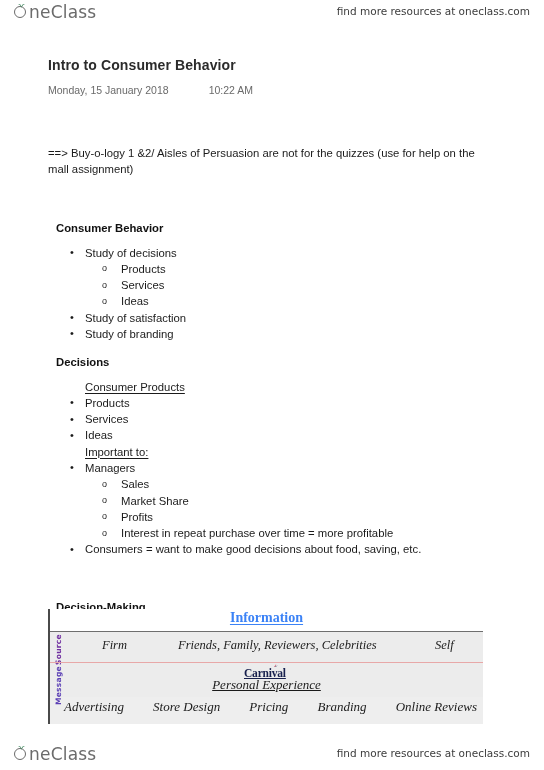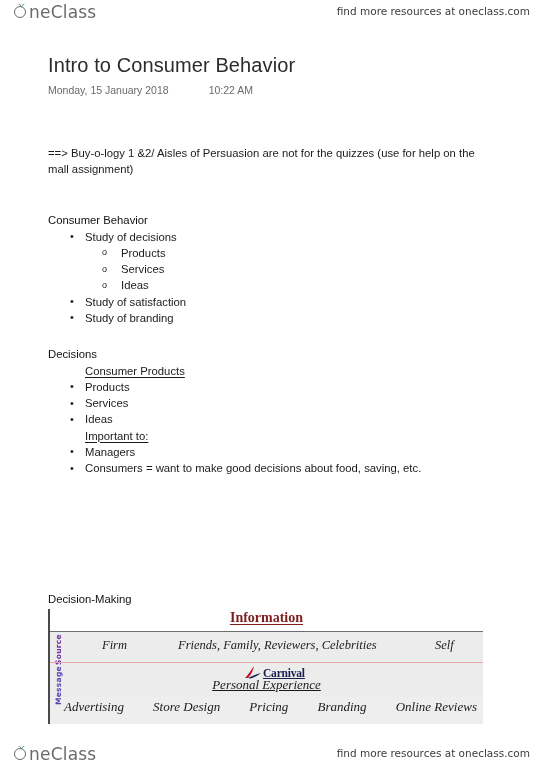--- a/index.html
+++ b/index.html
@@ -40,31 +40,31 @@
     position:absolute;right:14px;top:5px;
     font-size:10.5px;color:#3c3c3c;
     font-family:"DejaVu Sans", sans-serif;
   }
   .brandbar.bottom .logo{top:8px;}
   .brandbar.bottom .find{top:11px;}
 
   
   .note{position:absolute;left:48px;top:52px;width:448px;}
   .title{
-    font-size:20px;font-weight:400;color:#2b2b2b;
+    font-size:14px;font-weight:700;color:#2b2b2b;
     letter-spacing:.1px;margin:0 0 6px 0;line-height:26px;
   }
   .meta{font-size:10.5px;color:#6a6a6a;margin:0;}
   .meta .time{margin-left:40px;}
 
   .para{font-size:11.3px;line-height:15.5px;color:#1b1b1b;margin:0;}
   .block-intro{position:absolute;left:0;top:94px;width:448px;}
 
   h3.sect{
-    font-size:11.3px;font-weight:normal;margin:0;color:#111;
+    font-size:11.3px;font-weight:bold;margin:8px;color:#111;
     line-height:15.5px;
   }
   ul.lvl1{list-style:none;margin:0;padding:0;}
   ul.lvl1>li{
     position:relative;padding-left:37px;font-size:11.3px;
     line-height:16.3px;color:#1b1b1b;
   }
   ul.lvl1>li.bul::before{
     content:"\2022";position:absolute;left:22px;top:-0.5px;font-size:11px;
   }
@@ -92,21 +92,21 @@
     box-sizing:border-box;
     overflow:hidden;
   }
   .diag-head{
     position:relative;height:22px;background:#ffffff;
     border-bottom:1.5px solid #6e6e6e;
   }
   .diag-head .info{
     position:absolute;left:0;right:0;top:1px;text-align:center;
     font-family:"Liberation Serif", serif;
-    font-weight:bold;font-size:14px;color:#7f1d1d;
+    font-weight:bold;font-size:14px;color:#3b82f6;
     text-decoration:underline;text-underline-offset:2px;
   }
   .diag-body{position:relative;height:65px;background:#ececec;}
   .vlabel{
     position:absolute;left:4px;
     writing-mode:vertical-rl;transform:rotate(180deg);
     font-size:7.5px;font-weight:bold;letter-spacing:.3px;
     font-family:"DejaVu Sans", sans-serif;
   }
   .vlabel.source{top:2px;color:#7030a0;}
@@ -120,21 +120,21 @@
     font-family:"Liberation Serif", serif;
     font-style:italic;font-size:12.5px;color:#1a1a1a;
   }
   .row-source .firm{left:52px;}
   .row-source .friends{left:128px;}
   .row-source .self{left:385px;}
 
   .row-message{position:relative;height:60px;}
   .carnival{
     position:absolute;left:194px;top:1px;
-    display:flex;align-items:flex-end;height:15px;
+    display:flex;align-items:flex-end;height:15px;flex-direction:column;
   }
   .carnival .mark{width:18px;height:13px;margin-right:1px;}
   .carnival .word{
     font-family:"Liberation Serif", serif;
     font-weight:bold;font-size:11.5px;color:#17204d;
     letter-spacing:-.2px;line-height:12px;
     text-decoration:underline;text-underline-offset:1px;
   }
   .pexp{
     position:absolute;left:0;right:0;top:14px;text-align:center;
@@ -198,20 +198,26 @@
     <div class="s-dec">
       <h3 class="sect">Decisions</h3>
       <ul class="lvl1">
         <li class="plain"><span class="uline">Consumer Products</span></li>
         <li class="bul">Products</li>
         <li class="bul">Services</li>
         <li class="bul">Ideas</li>
         <li class="plain"><span class="uline">Important to:</span></li>
         <li class="bul">
           <span>Managers</span>
+          <ul class="lvl2">
+            <li>Sales</li>
+            <li>Market Share</li>
+            <li>Profits</li>
+            <li>Interest in repeat purchase over time = more profitable</li>
+          </ul>
         </li>
         <li class="bul">Consumers = want to make good decisions about food, saving, etc.</li>
       </ul>
     </div>
 
     <div class="s-dm">
       <h3 class="sect">Decision-Making</h3>
     </div>
   </div>
 

